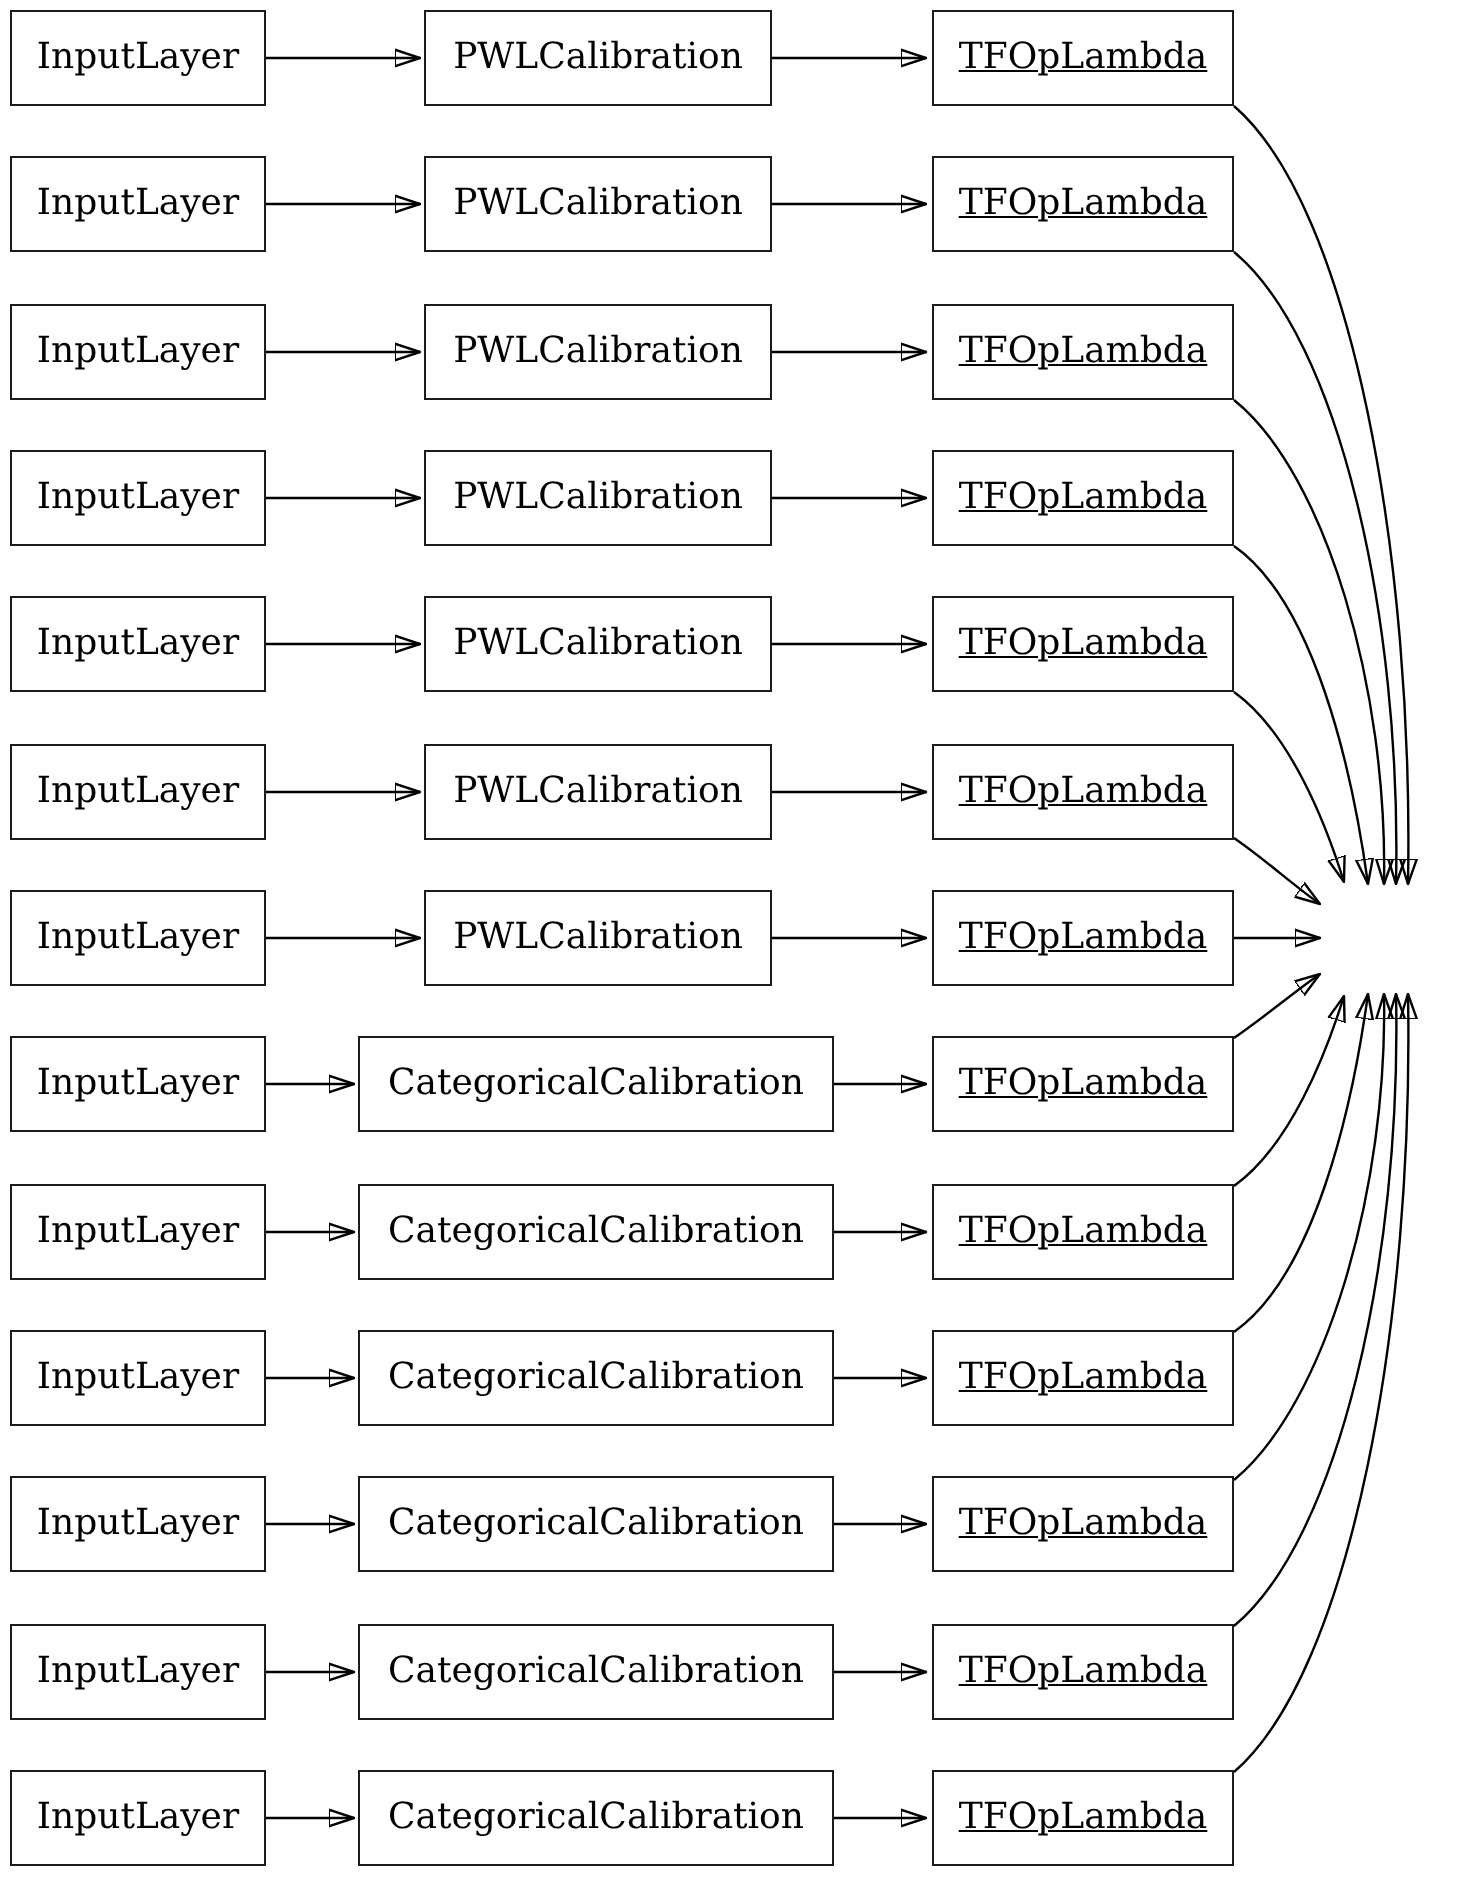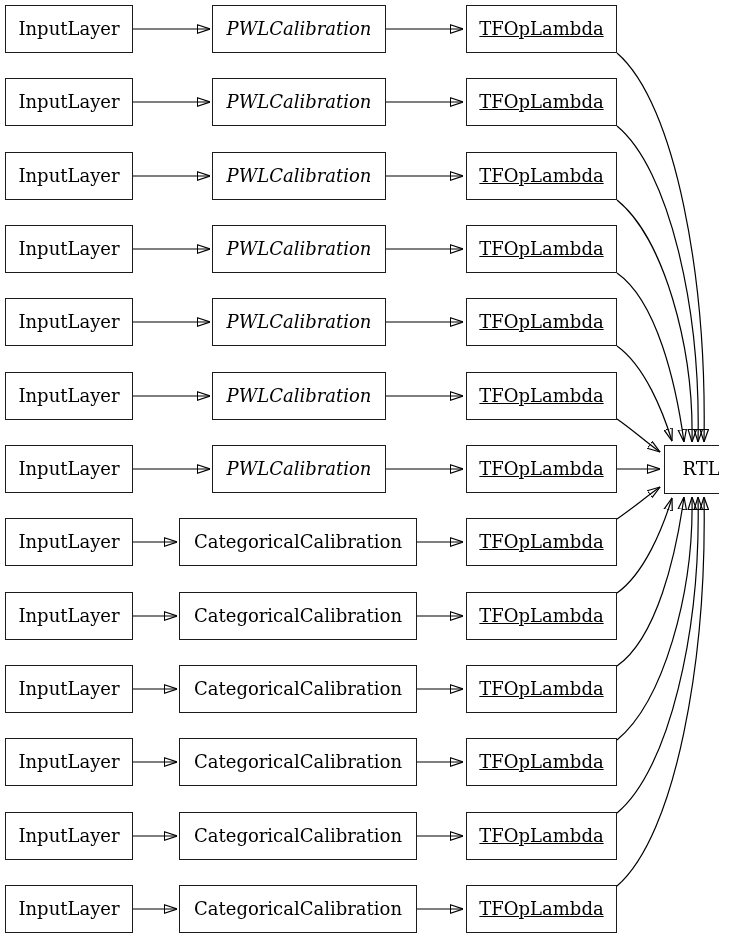--- a/index.html
+++ b/index.html
@@ -27,21 +27,21 @@
     height: 48px;
     background: #ffffff;
     border: 1.4px solid #1c1c1c;
     color: #000000;
     font-size: 18px;
     line-height: 45px;
     text-align: center;
     white-space: nowrap;
   }
   .col-input { left: 5px;   width: 128px; }
-  .col-pwl   { left: 212px; width: 174px; font-style: italic; }
+  .col-pwl   { left: 212px; width: 174px; }
   .col-cat   { left: 179px; width: 238px; }
   .col-op    { left: 466px; width: 151px; text-decoration: underline; }
   .col-rtl   { left: 664px; width: 74px; top: 445px; height: 49px; line-height: 46px; }
 </style>
 </head>
 <body>
 
 <div class="canvas">
 
   <svg class="edges" viewBox="0 0 741 940" xmlns="http://www.w3.org/2000/svg">
@@ -139,15 +139,14 @@
   <div class="node col-op" style="top:738px">TFOpLambda</div>
 
   <div class="node col-input" style="top:812px">InputLayer</div>
   <div class="node col-cat" style="top:812px">CategoricalCalibration</div>
   <div class="node col-op" style="top:812px">TFOpLambda</div>
 
   <div class="node col-input" style="top:885px">InputLayer</div>
   <div class="node col-cat" style="top:885px">CategoricalCalibration</div>
   <div class="node col-op" style="top:885px">TFOpLambda</div>
 
-  <div class="node col-rtl">RTL</div>
 
 </div>
 
 </body></html>

